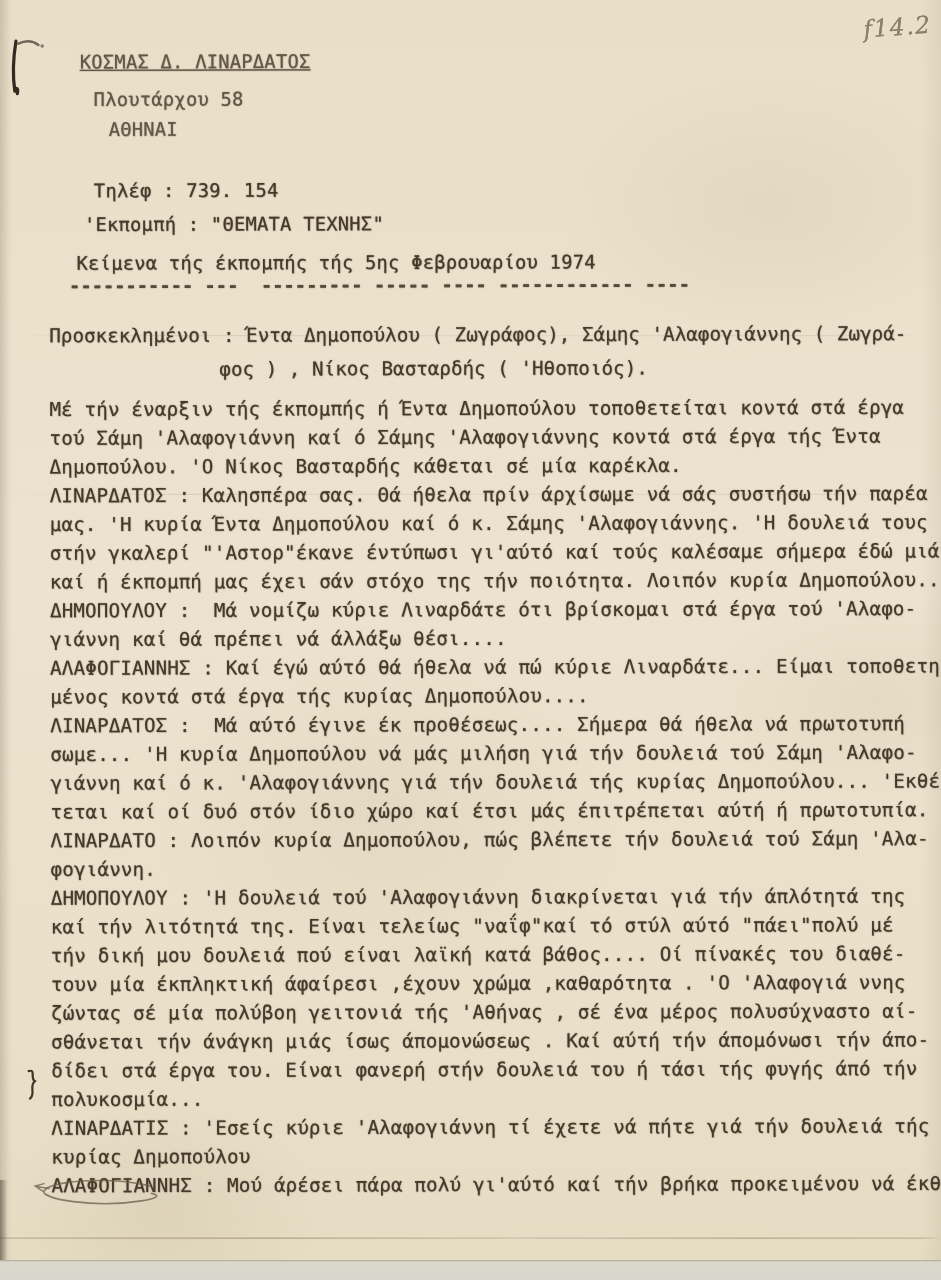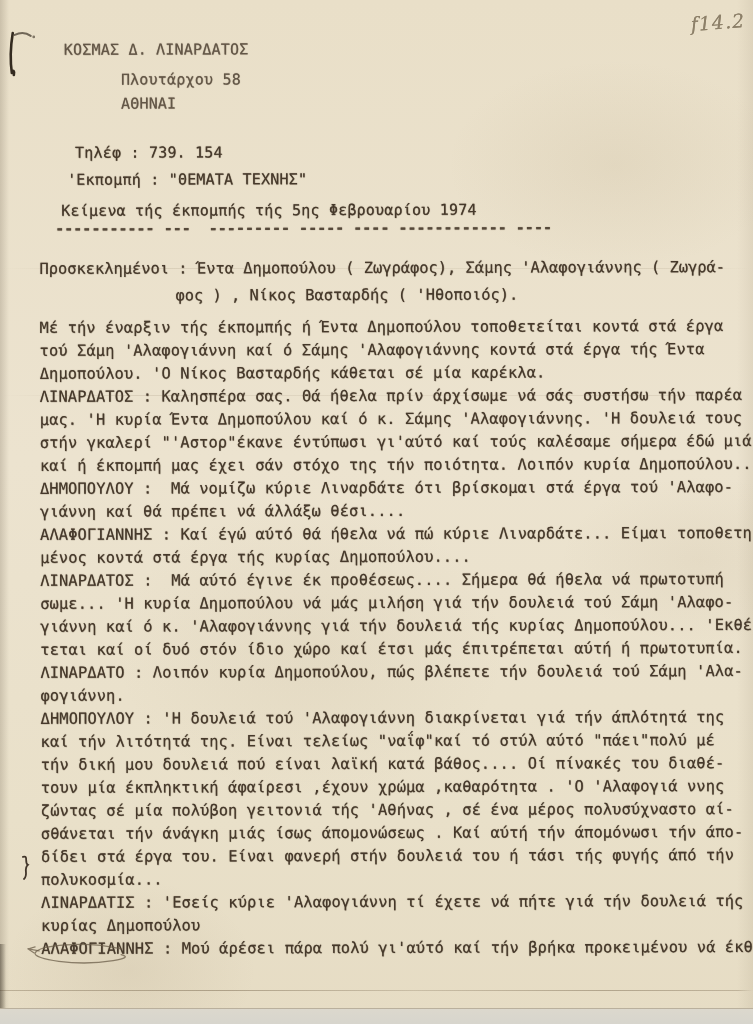--- a/index.html
+++ b/index.html
@@ -71,23 +71,23 @@
   <div class="tilt">
 
     <svg class="mark-svg" style="left:6px;top:28px;" width="34" height="52" viewBox="0 0 34 52">
       <path d="M8,4 C6,16 5,30 7,44 M7,44 C8,40 10,42 9,46" stroke="#342b20" stroke-width="2.6" fill="none" stroke-linecap="round"></path>
       <path d="M10,6 C16,3 22,4 26,7" stroke="#3c3226" stroke-width="2" fill="none" opacity="0.7" stroke-linecap="round"></path>
       <circle cx="29" cy="8" r="1.4" fill="#3c3226" opacity="0.6"></circle>
     </svg>
 
     <div class="handwriting file-ref">f14.2</div>
 
-    <div class="typed faded" style="left:65px;top:40px;">ΚΟΣΜΑΣ Δ. ΛΙΝΑΡΔΑΤΟΣ</div>
-    <div class="typed faded" style="left:76px;top:70px;margin-left:46px;">Πλουτάρχου 58</div>
-    <div class="typed faded" style="left:88px;top:94px;margin-left:34px;">ΑΘΗΝΑΙ</div>
+    <div class="typed faded" style="left:65px;top:40px;text-decoration:underline;">ΚΟΣΜΑΣ Δ. ΛΙΝΑΡΔΑΤΟΣ</div>
+    <div class="typed faded" style="left:76px;top:70px;">Πλουτάρχου 58</div>
+    <div class="typed faded" style="left:88px;top:94px;">ΑΘΗΝΑΙ</div>
     <div class="typed" style="left:76px;top:115px;margin-top:28px;">Τηλέφ : 739. 154</div>
 
     <div class="typed" style="left:68px;top:170px;">'Εκπομπή : "ΘΕΜΑΤΑ ΤΕΧΝΗΣ"</div>
     <div class="typed" style="left:62px;top:201px;">Κείμενα τής έκπομπής τής 5ης Φεβρουαρίου 1974</div>
     <div class="typed underline-dashes" style="left:56px;top:219px;">----------- ---  --------- ----- ---- ------------ ----</div>
 
     <div class="guests">
       <div class="tline">Προσκεκλημένοι : Έντα Δημοπούλου ( Ζωγράφος), Σάμης 'Αλαφογιάννης ( Ζωγρά-</div>
       <div class="tline guest-cont">φος ) , Νίκος Βασταρδής ( 'Ηθοποιός).</div>
     </div>

